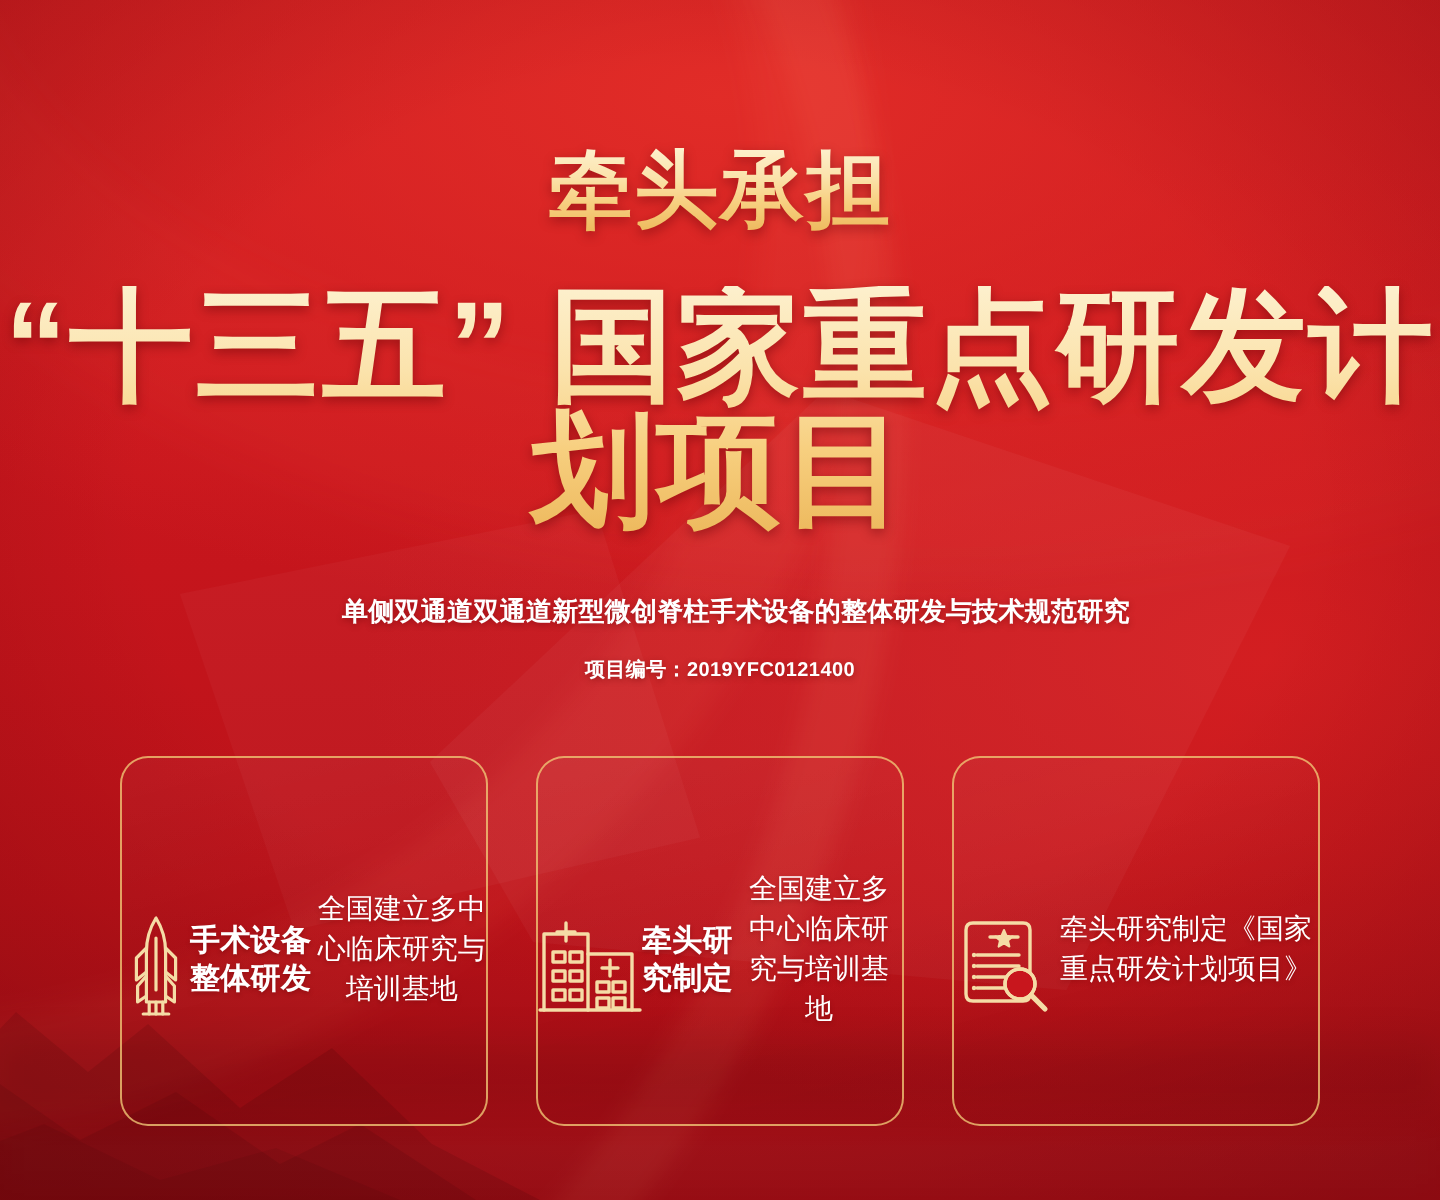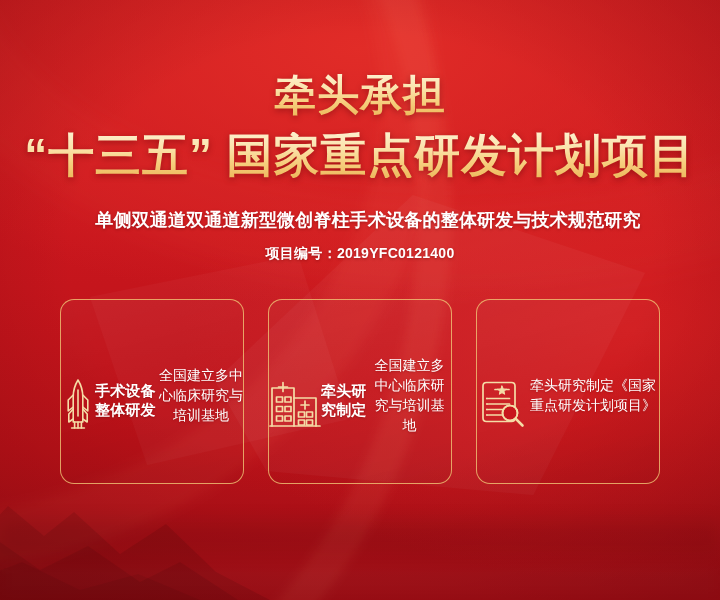--- a/index.html
+++ b/index.html
@@ -88,34 +88,34 @@
     line-height:1;
     background-image:linear-gradient(180deg, #fdf0cd 0%, #fbe3ac 34%, #f7cf7f 66%, #edb95d 100%);
     -webkit-background-clip:text;
     background-clip:text;
     color:transparent;
     -webkit-text-fill-color:transparent;
     text-shadow:none;
     filter:drop-shadow(0 2px 3px rgba(90,0,5,0.45));
   }
   .title-line1 { font-size:42px; }
-  .title-line2 { font-size:46px; margin-top:16px; }
+  .title-line2 { font-size:62px; margin-top:27px; }
 
   .subtitle {
     margin-top:30px;
-    font-size:18px;
+    font-size:13px;
     font-weight:bold;
     color:#ffffff;
     letter-spacing:0.01em;
     text-shadow:0 1px 3px rgba(100,0,6,0.45);
     padding-left:16px;
   }
   .project-no {
     margin-top:13px;
-    font-size:14px;
+    font-size:10px;
     font-weight:bold;
     color:#ffffff;
     letter-spacing:0.02em;
     text-shadow:0 1px 3px rgba(100,0,6,0.45);
   }
 
   
   .cards {
     position:relative;
     display:flex;

